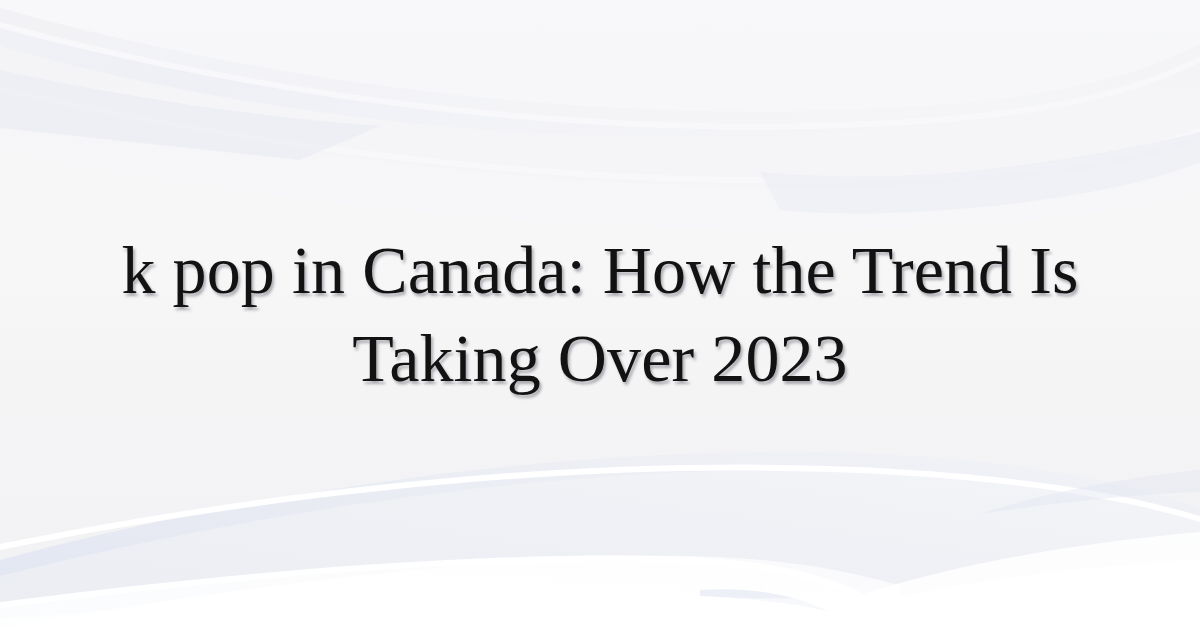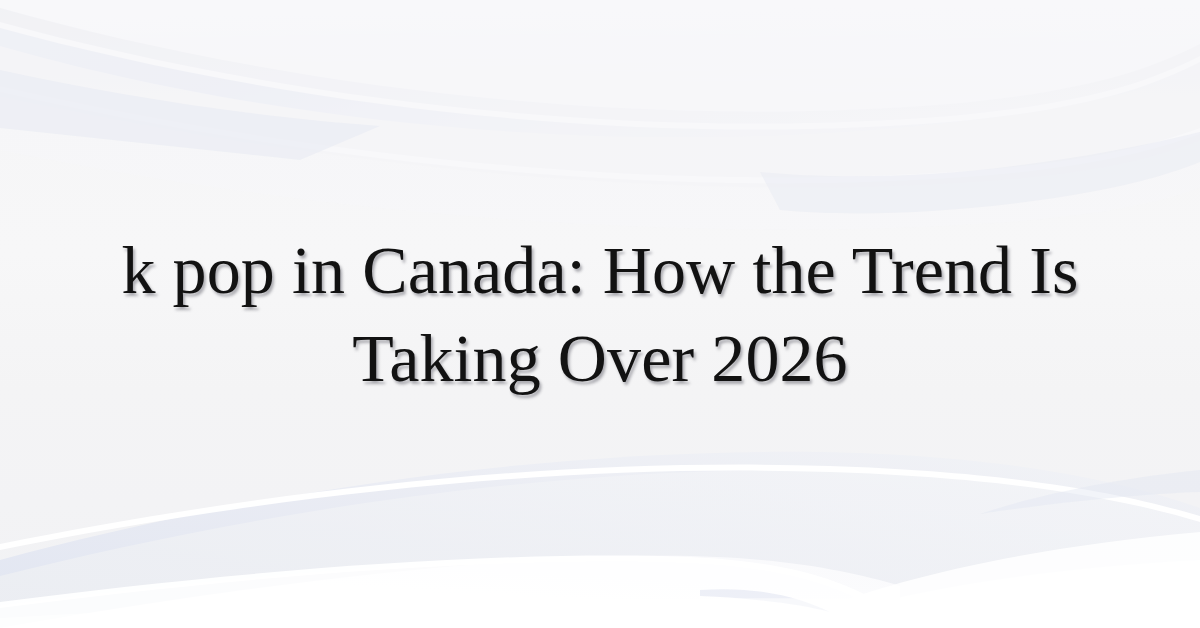--- a/index.html
+++ b/index.html
@@ -176,16 +176,16 @@
              C 450,558 200,582 0,608 Z" fill="#ffffff" opacity="0.95"></path>
 
     <path d="M700,590 C 760,586 800,598 830,612 C 800,604 750,598 700,596 Z" fill="#d9deee" opacity="0.45"></path>
 
     <path d="M1200,470 C 1120,478 1040,494 980,514 C 1060,502 1140,494 1200,492 Z" fill="#e2e6f1" opacity="0.45"></path>
 
     <path d="M0,618 C 300,600 700,592 1200,604 L1200,628 L0,628 Z" fill="#ffffff" opacity="0.55"></path>
   </svg>
 
   <div class="headline-wrap">
-    <h1 class="headline">k pop in Canada: How the Trend Is Taking Over 2026</h1>
+    <h1 class="headline">k pop in Canada: How the Trend Is Taking Over 2023</h1>
   </div>
 
 </div>
 
 </body></html>

